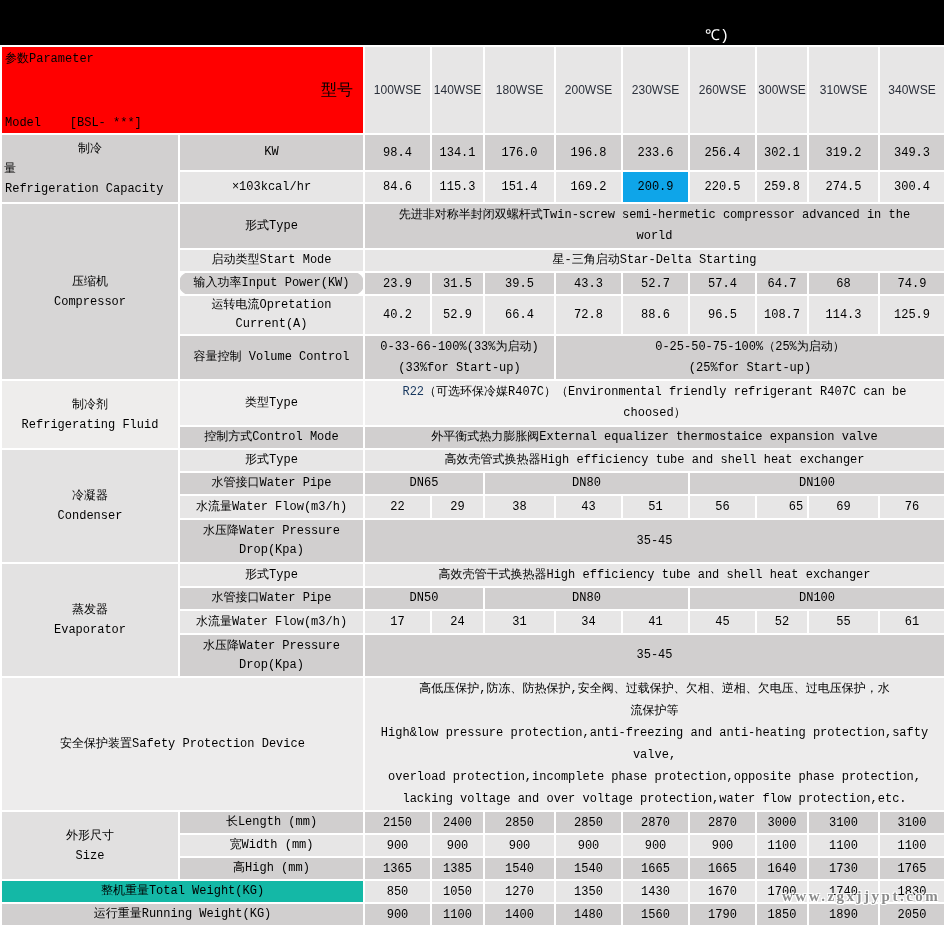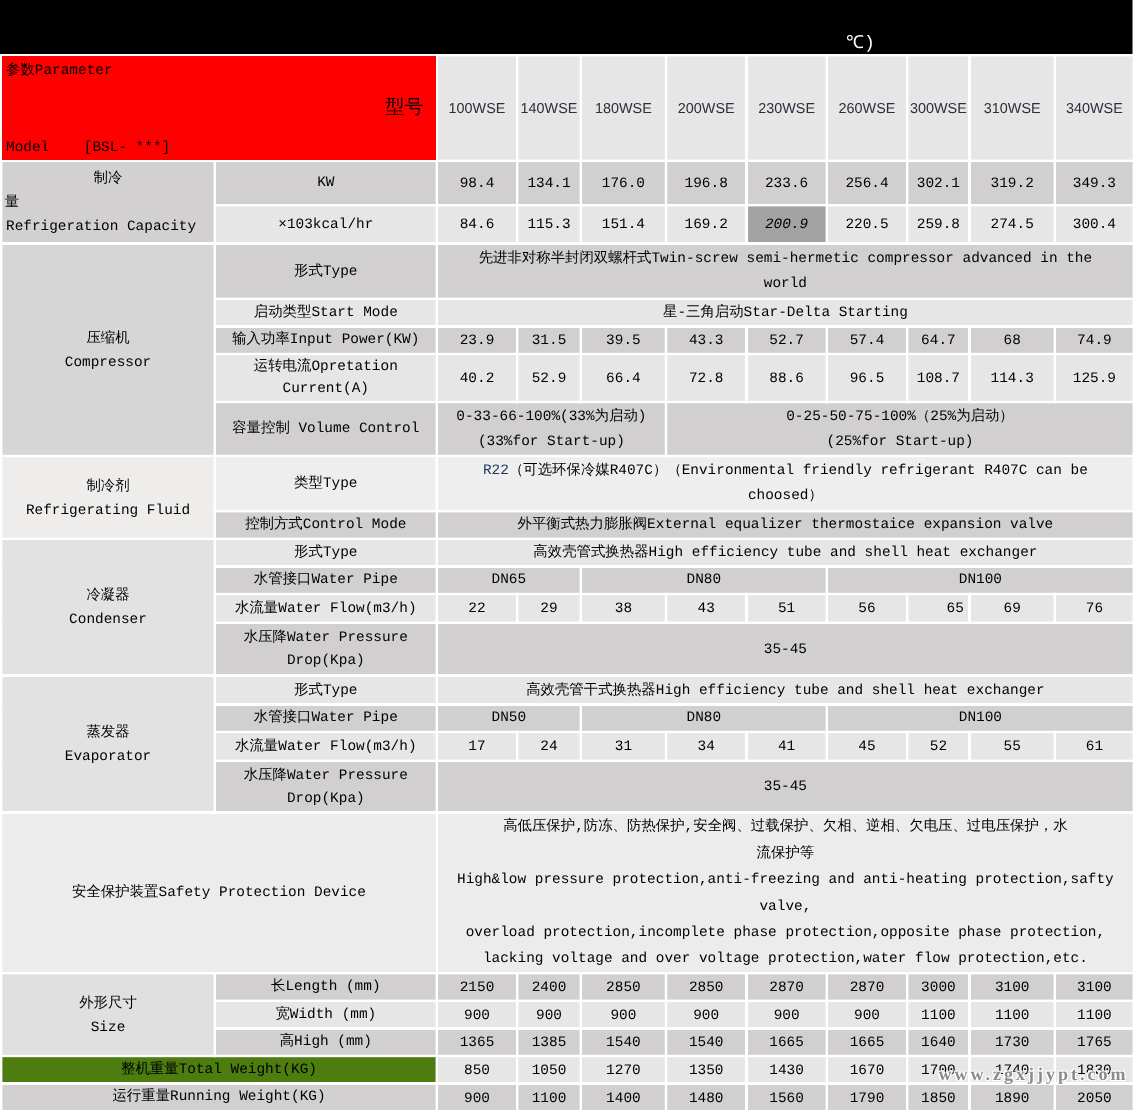--- a/index.html
+++ b/index.html
@@ -88,21 +88,21 @@
           <td class="value-cell" style="background: rgb(209, 207, 207);">302.1</td>
           <td class="value-cell" style="background: rgb(209, 207, 207);">319.2</td>
           <td class="value-cell" style="background: rgb(209, 207, 207);">349.3</td>
         </tr>
         <tr class="r-capacity-kcal" style="height: 32px;">
           <td class="label-cell" style="background: rgb(231, 230, 230);">×103kcal/hr</td>
           <td class="value-cell" style="background: rgb(231, 230, 230);">84.6</td>
           <td class="value-cell" style="background: rgb(231, 230, 230);">115.3</td>
           <td class="value-cell" style="background: rgb(231, 230, 230);">151.4</td>
           <td class="value-cell" style="background: rgb(231, 230, 230);">169.2</td>
-          <td class="value-cell" style="background: #a3a3a3; font-style: italic;">200.9</td>
+          <td class="value-cell" style="background: #0ea5e9;">200.9</td>
           <td class="value-cell" style="background: rgb(231, 230, 230);">220.5</td>
           <td class="value-cell" style="background: rgb(231, 230, 230);">259.8</td>
           <td class="value-cell" style="background: rgb(231, 230, 230);">274.5</td>
           <td class="value-cell" style="background: rgb(231, 230, 230);">300.4</td>
         </tr>
         <tr class="r-compressor-form" style="height: 46px;">
           <td class="section-cell sec-compressor-form" rowspan="5" style="background: rgb(215, 214, 214);">
             <div class="cell-line">压缩机</div>
             <div class="cell-line">Compressor</div>
           </td>
@@ -112,21 +112,21 @@
             <div class="cell-line">world</div>
           </td>
         </tr>
         <tr class="r-start-mode" style="height: 23px;">
           <td class="label-cell" style="background: rgb(231, 230, 230);">启动类型Start Mode</td>
           <td class="merged-cell" colspan="9" style="background: rgb(231, 230, 230);">
             <div class="cell-line">星-三角启动Star-Delta Starting</div>
           </td>
         </tr>
         <tr class="r-input-power" style="height: 23px;">
-          <td class="label-cell" style="background: rgb(209, 207, 207);">输入功率Input Power(KW)</td>
+          <td class="label-cell" style="background: rgb(209, 207, 207); border-radius: 11px;">输入功率Input Power(KW)</td>
           <td class="value-cell" style="background: rgb(209, 207, 207);">23.9</td>
           <td class="value-cell" style="background: rgb(209, 207, 207);">31.5</td>
           <td class="value-cell" style="background: rgb(209, 207, 207);">39.5</td>
           <td class="value-cell" style="background: rgb(209, 207, 207);">43.3</td>
           <td class="value-cell" style="background: rgb(209, 207, 207);">52.7</td>
           <td class="value-cell" style="background: rgb(209, 207, 207);">57.4</td>
           <td class="value-cell" style="background: rgb(209, 207, 207);">64.7</td>
           <td class="value-cell" style="background: rgb(209, 207, 207);">68</td>
           <td class="value-cell" style="background: rgb(209, 207, 207);">74.9</td>
         </tr>
@@ -295,21 +295,21 @@
           <td class="value-cell" style="background: rgb(209, 207, 207);">1385</td>
           <td class="value-cell" style="background: rgb(209, 207, 207);">1540</td>
           <td class="value-cell" style="background: rgb(209, 207, 207);">1540</td>
           <td class="value-cell" style="background: rgb(209, 207, 207);">1665</td>
           <td class="value-cell" style="background: rgb(209, 207, 207);">1665</td>
           <td class="value-cell" style="background: rgb(209, 207, 207);">1640</td>
           <td class="value-cell" style="background: rgb(209, 207, 207);">1730</td>
           <td class="value-cell" style="background: rgb(209, 207, 207);">1765</td>
         </tr>
         <tr class="r-total-weight" style="height: 23px;">
-          <td class="label-cell" colspan="2" style="background: #4d7c0f;">整机重量Total Weight(KG)</td>
+          <td class="label-cell" colspan="2" style="background: #14b8a6;">整机重量Total Weight(KG)</td>
           <td class="value-cell" style="background: rgb(231, 230, 230);">850</td>
           <td class="value-cell" style="background: rgb(231, 230, 230);">1050</td>
           <td class="value-cell" style="background: rgb(231, 230, 230);">1270</td>
           <td class="value-cell" style="background: rgb(231, 230, 230);">1350</td>
           <td class="value-cell" style="background: rgb(231, 230, 230);">1430</td>
           <td class="value-cell" style="background: rgb(231, 230, 230);">1670</td>
           <td class="value-cell" style="background: rgb(231, 230, 230);">1700</td>
           <td class="value-cell" style="background: rgb(231, 230, 230);">1740</td>
           <td class="value-cell" style="background: rgb(231, 230, 230);">1830</td>
         </tr>

